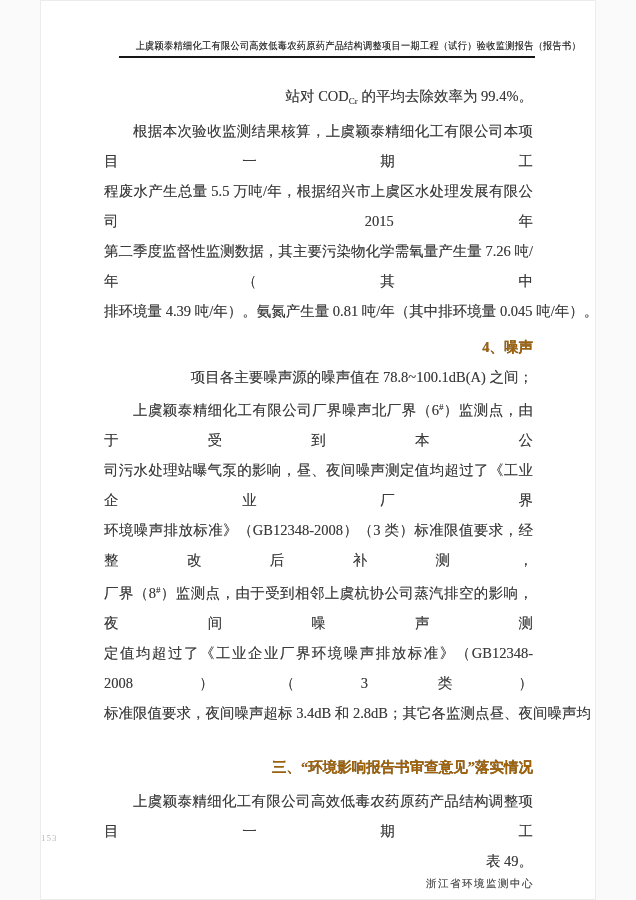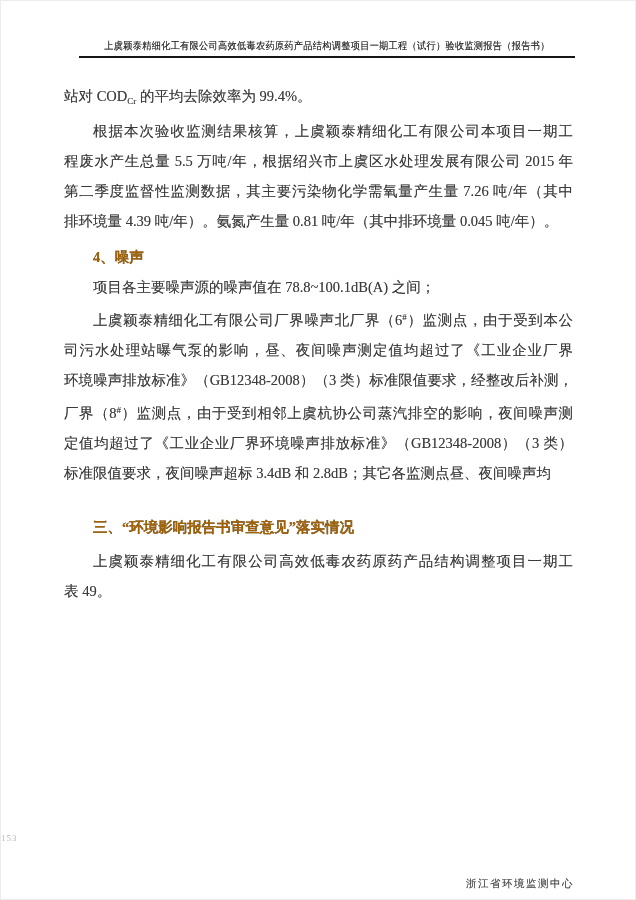--- a/index.html
+++ b/index.html
@@ -1,18 +1,18 @@
 <!DOCTYPE html>
 <html lang="zh"><head>
 <meta charset="utf-8">
 <style>
   html,body{margin:0;padding:0;background:#fafafa;}
   .page{
     position:relative;
-    width:636px;height:900px;
+    width:556px;height:900px;
     margin:0 auto;
     background:#ffffff;
     border:1px solid #ececec;
     box-sizing:border-box;
     font-family:"Liberation Serif","DejaVu Serif",serif;
     overflow:hidden;
   }
   
   .header{
     position:absolute;top:38px;left:78px;right:60px;
@@ -33,21 +33,21 @@
   }
   
   .doc-body{
     position:absolute;top:80px;left:63px;right:62px;
     font-size:14.5px;
     line-height:30px;
     color:#3b3b3b;
     text-shadow:0 0 0.5px rgba(20,20,20,.45);
   }
   .block{margin:0;}
-  .block .line{white-space:nowrap;}
+  .block .line{white-space:nowrap;text-align:right;}
   .block.para .line:not(:last-child),
   .block.para-cont .line:not(:last-child){
     white-space:normal;
     text-align:justify;
     text-align-last:justify;
   }
   .block .line.indent{text-indent:2em;}
   .block.heading{
     font-weight:bold;
     color:#a16207;

